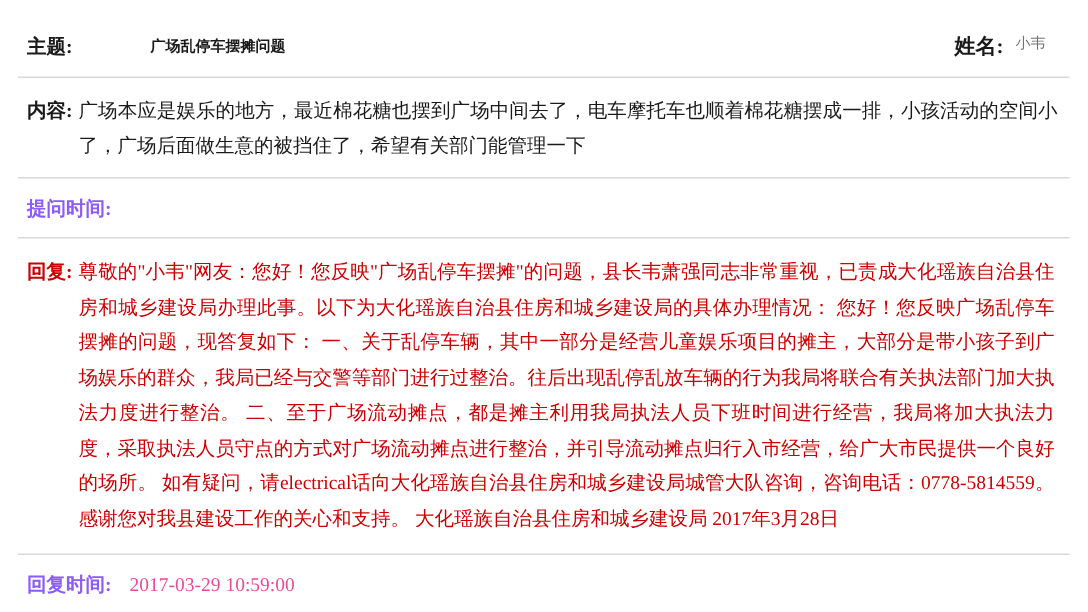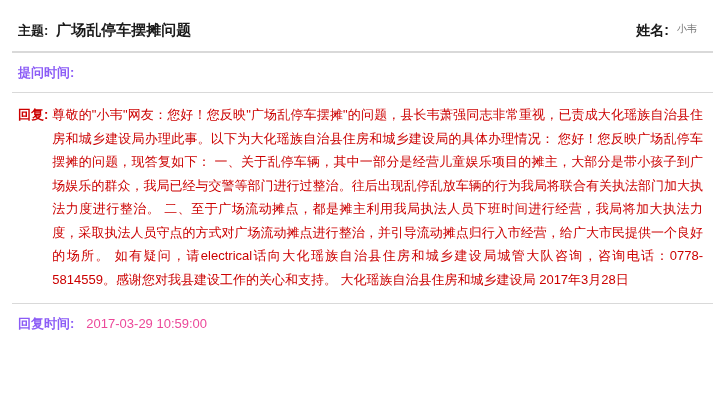--- a/index.html
+++ b/index.html
@@ -14,20 +14,21 @@
     font-size: 13px;
     color: #1a1a1a;
     overflow: hidden;
   }
   .page {
     width: 725px;
     height: 387px;
     box-sizing: border-box;
     padding: 12px 12px 0 12px;
     position: relative;
+    font-family: Liberation Serif, serif;
   }
   .divider {
     border-top: 1px solid #d9d9d9;
     height: 0;
     margin: 0;
   }
   .label {
     font-weight: bold;
     color: #1a1a1a;
     white-space: nowrap;
@@ -52,23 +53,24 @@
     display: flex;
     align-items: center;
   }
   .subject-right {
     display: flex;
     align-items: flex-start;
     padding-right: 8px;
   }
   .subject-title {
     font-weight: bold;
-    font-size: 15px;
+    font-size: 10px;
     color: #1a1a1a;
     padding-left: 8px;
+    margin-left: 44px;
   }
   .name-label {
     font-weight: bold;
     font-size: 14px;
     color: #1a1a1a;
   }
   .name-value {
     font-size: 10px;
     color: #737373;
     padding-left: 8px;
@@ -138,20 +140,24 @@
       <span class="subject-title">广场乱停车摆摊问题</span>
     </div>
     <div class="subject-right">
       <span class="name-label">姓名:</span>
       <span class="name-value">小韦</span>
     </div>
   </div>
 
   <div class="divider"></div>
 
+  <div class="content-row">
+    <span class="content-label">内容:</span>
+    <span class="content-text">广场本应是娱乐的地方，最近棉花糖也摆到广场中间去了，电车摩托车也顺着棉花糖摆成一排，小孩活动的空间小了，广场后面做生意的被挡住了，希望有关部门能管理一下</span>
+  </div>
 
   <div class="divider"></div>
 
   <div class="time-row">
     <span class="label-red">提问时间:</span>
   </div>
 
   <div class="divider"></div>
 
   <div class="reply-row">

